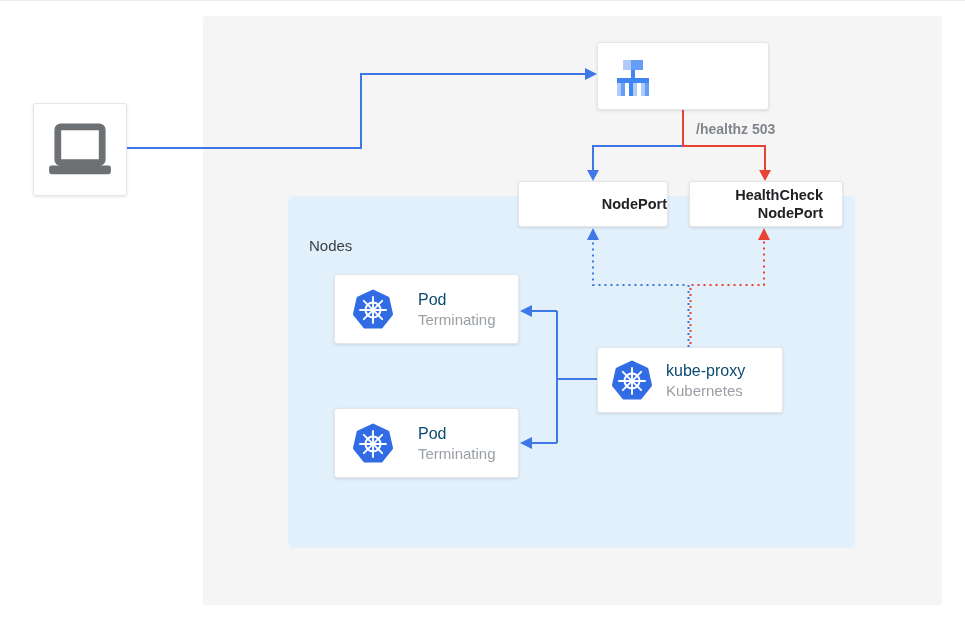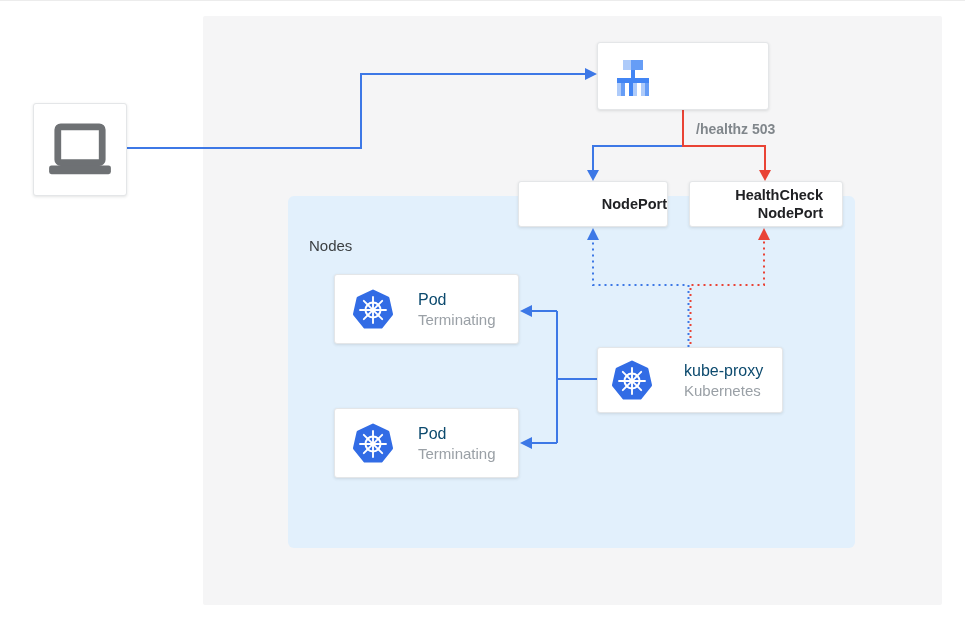--- a/index.html
+++ b/index.html
@@ -38,21 +38,21 @@
   .laptop-box { left: 33px; top: 103px; width: 94px; height: 93px; justify-content: center; }
   .clb-box { left: 597px; top: 42px; width: 172px; height: 68px; padding-left: 13px; gap: 14px; }
   .clb-title { font-size: 14.5px; line-height: 19px; color: #757575; width: 88px; }
   .nodeport-box { left: 518px; top: 181px; width: 150px; height: 46px; justify-content: flex-end; }
   .healthcheck-box { left: 689px; top: 181px; width: 154px; height: 46px; justify-content: center; text-align: right; }
   .port-title { font-size: 14.5px; font-weight: 700; color: #202124; line-height: 18px; }
   .healthcheck-box .port-title { width: 114px; }
   .pod-box { width: 185px; height: 70px; padding-left: 18px; gap: 25px; }
   .pod-box-1 { left: 334px; top: 274px; }
   .pod-box-2 { left: 334px; top: 408px; }
-  .kubeproxy-box { left: 597px; top: 347px; width: 186px; height: 66px; padding-left: 14px; gap: 32px; }
+  .kubeproxy-box { left: 597px; top: 347px; width: 186px; height: 66px; padding-left: 14px; gap: 14px; }
   .box-title { font-size: 16px; color: #0c4a6e; line-height: 21px; }
   .box-subtitle { font-size: 15px; color: #9aa0a6; line-height: 20px; }
   .healthz-label {
     position: absolute; left: 696px; top: 121px;
     font-size: 14px; font-weight: 700; color: #80868b;
   }
 </style>
 </head>
 <body>
 

